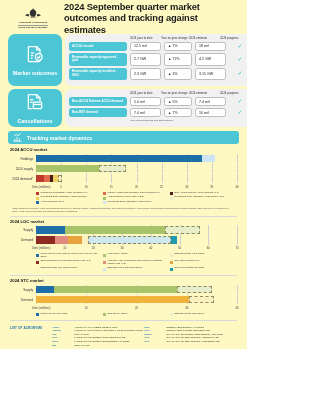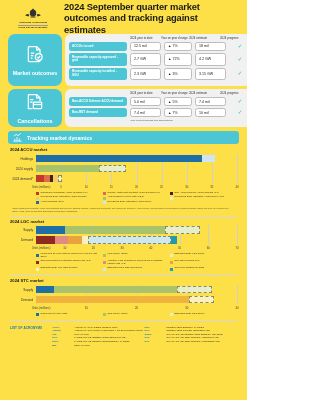--- a/index.html
+++ b/index.html
@@ -3,21 +3,21 @@
 <meta charset="utf-8">
 <style>
   * { box-sizing: border-box; margin: 0; padding: 0; }
   body {
     width: 247px; height: 419px;
     background: #ffffff;
     font-family: "Liberation Sans", sans-serif;
     overflow: hidden;
     position: relative;
   }
-  .page { width: 247px; height: 400px; position: relative; background:#fde047; }
+  .page { width: 247px; height: 349px; position: relative; background:#fef9c3; }
 
   
   .header { display: flex; align-items: center; padding: 6px 8px 4px 10px; height: 34px; }
   .crest { width: 46px; text-align: center; flex: 0 0 46px; }
   .crest-img { width: 22px; height: 13px; margin: 0 auto 1px; position: relative; }
   .crest-img svg { display:block; margin:0 auto; }
   .crest-l1 { font-size: 2.4px; color: #222; letter-spacing: .1px; line-height: 1.25; font-weight:700; }
   .crest-rule { width: 30px; height: .4px; background: #999; margin: .6px auto; }
   .crest-l2 { font-size: 2.4px; color: #222; letter-spacing: .1px; line-height: 1.25; font-weight:700;}
   .title { flex: 1; padding-left: 8px; }

